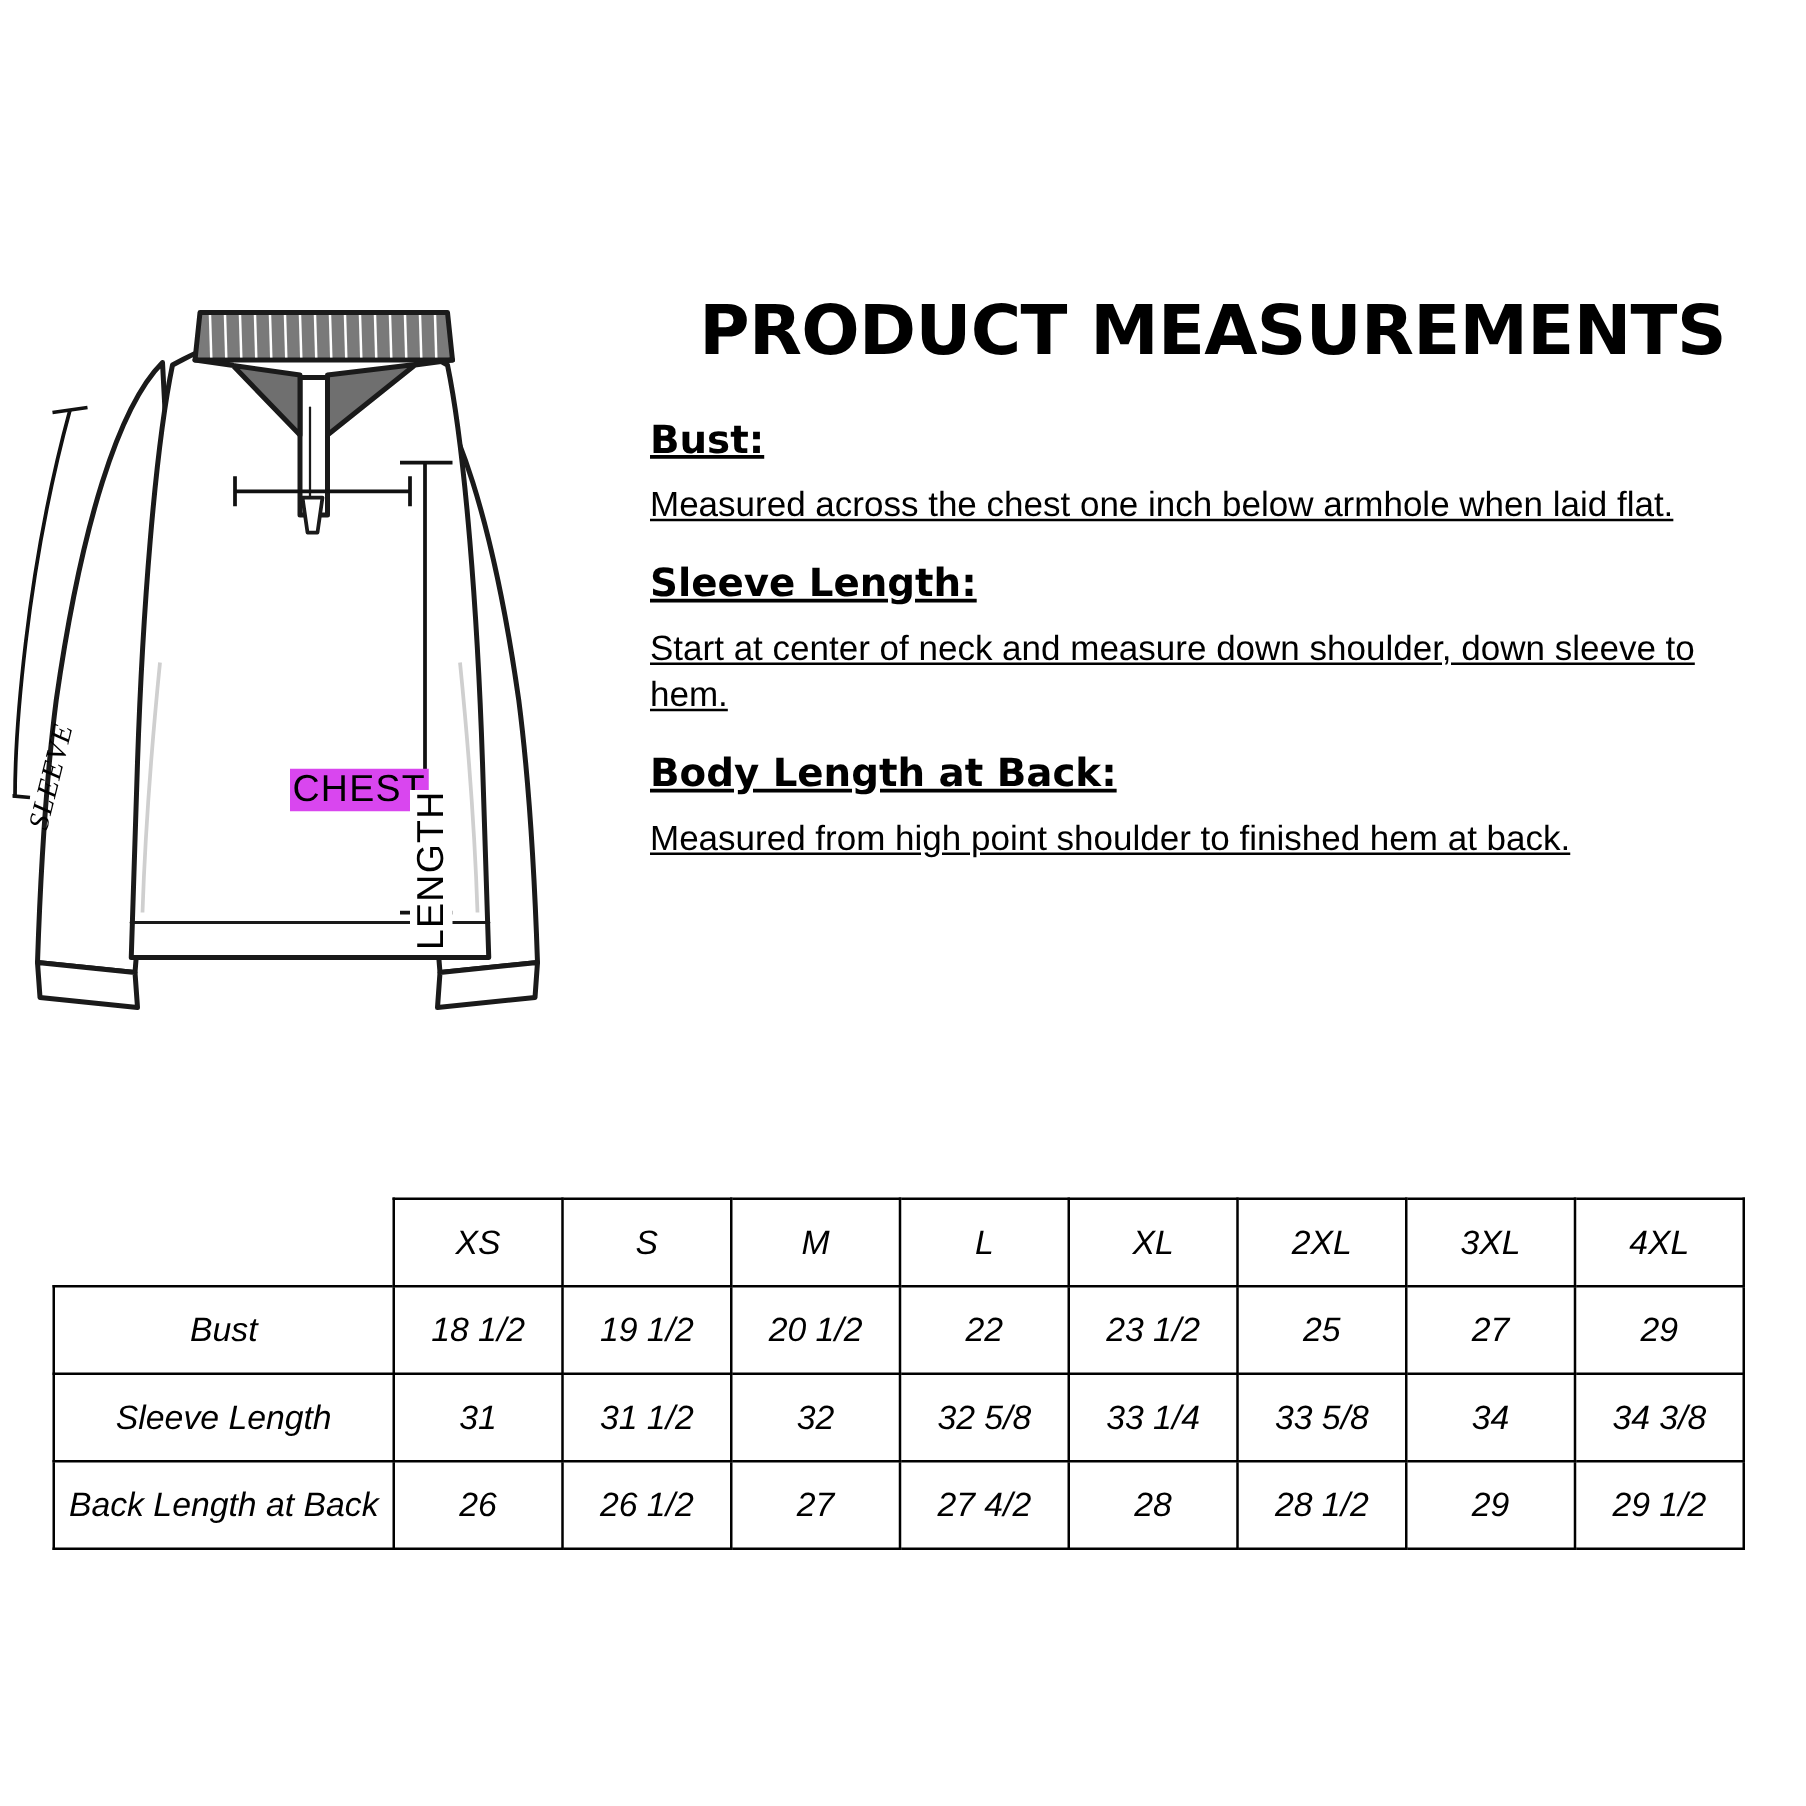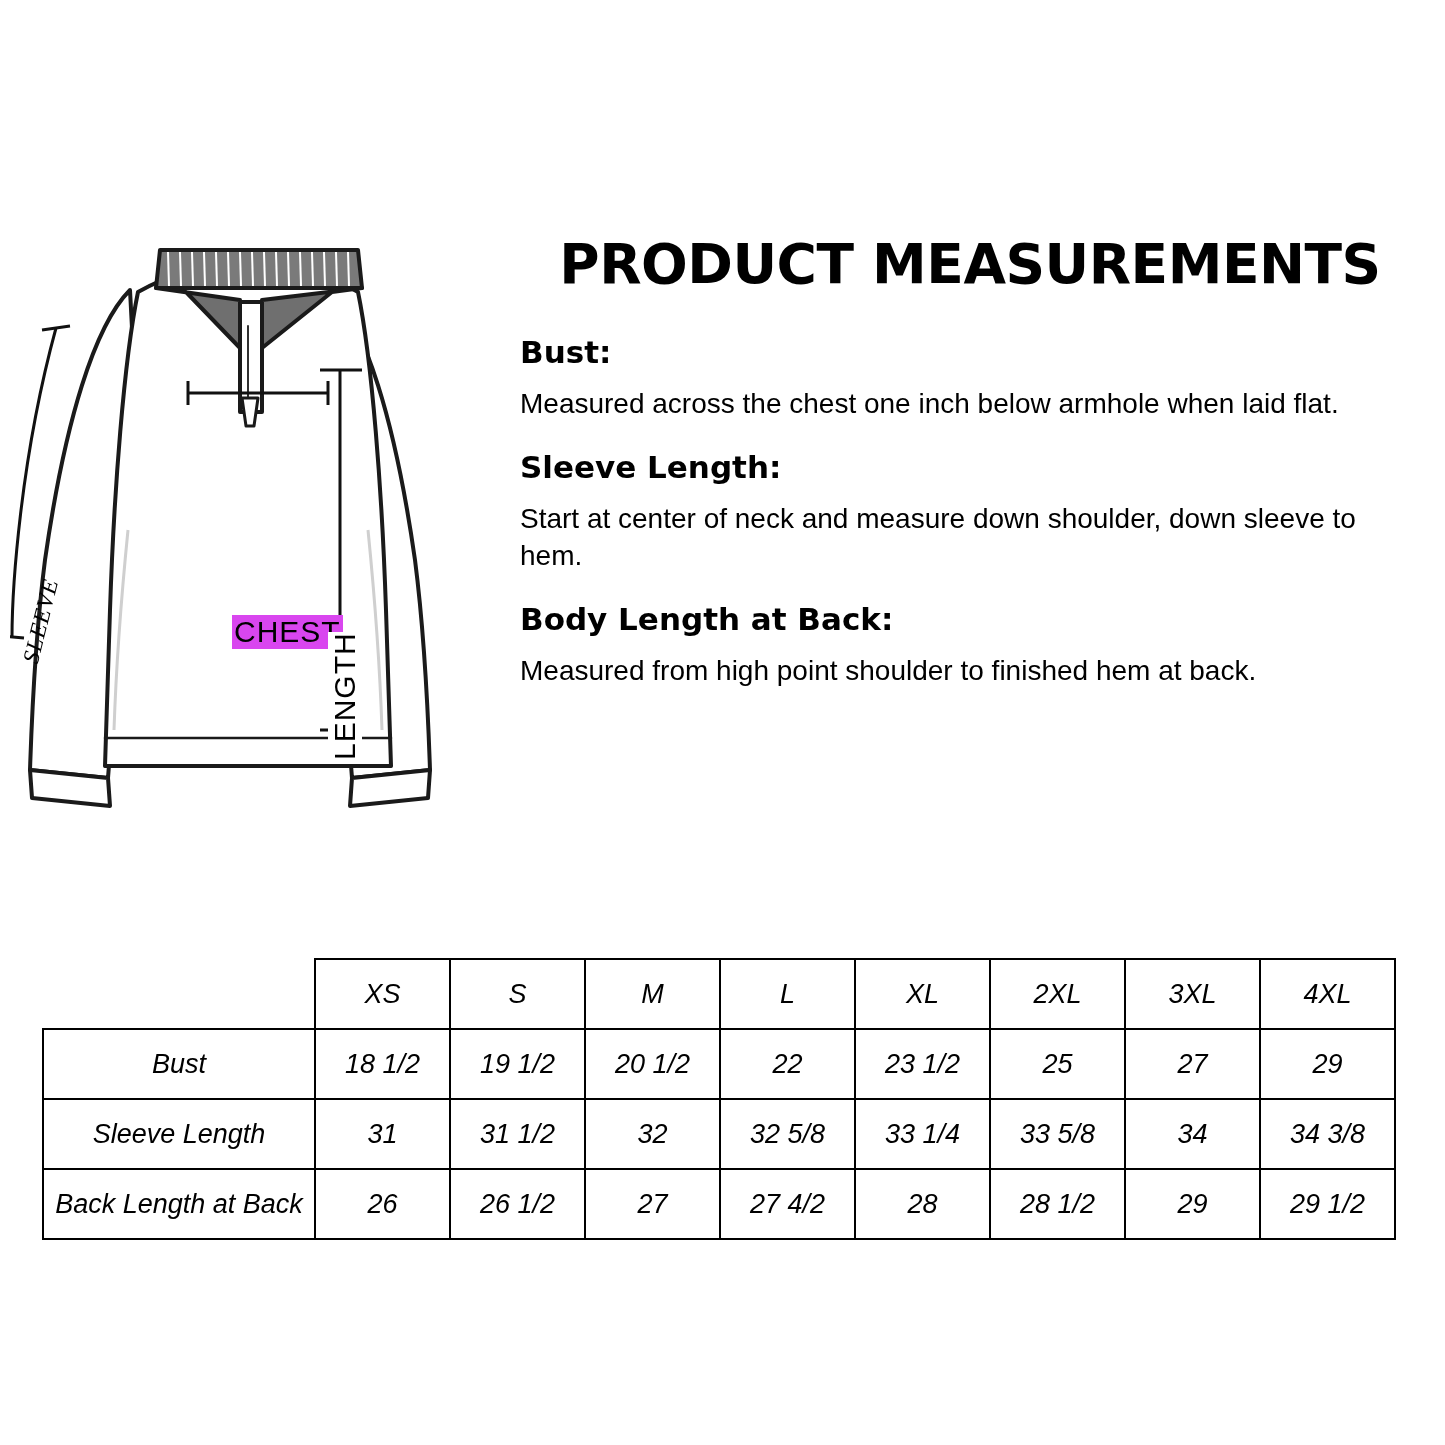--- a/index.html
+++ b/index.html
@@ -87,20 +87,21 @@
     font-weight: bold;
     font-size: 55px;
     letter-spacing: -0.5px;
     text-align: center;
     margin: 0 0 38px 0;
     white-space: nowrap;
   }
 
   .section {
     margin-bottom: 26px;
+    text-decoration: underline;
   }
 
   .section-heading {
     font-family: "DejaVu Sans", sans-serif;
     font-weight: bold;
     font-size: 31px;
     margin: 0 0 16px 0;
     letter-spacing: 0px;
   }
 

